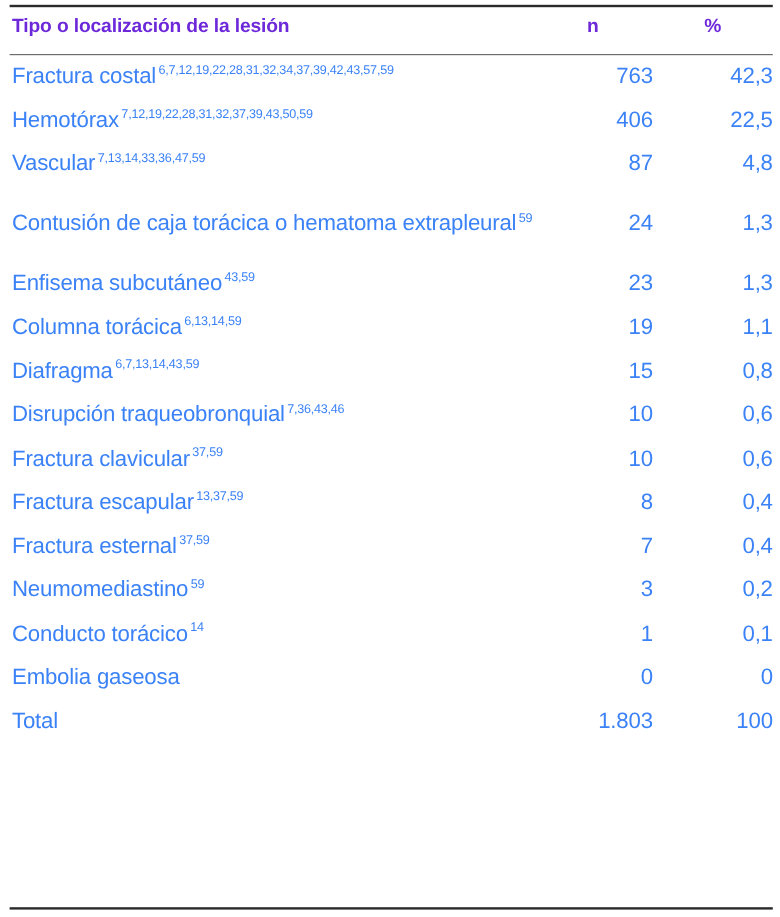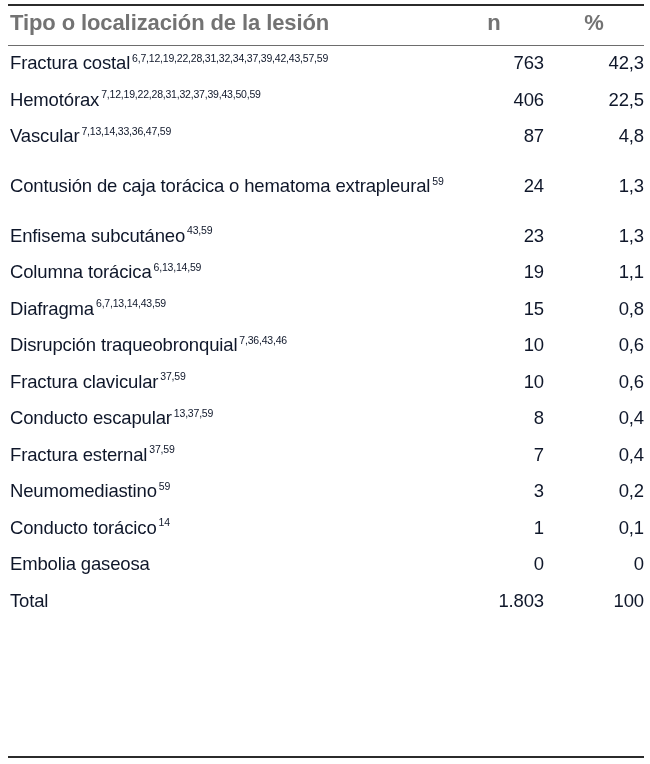--- a/index.html
+++ b/index.html
@@ -57,37 +57,37 @@
     position: absolute;
     left: 8px;
     right: 6px;
     top: 756px;
     height: 2px;
     background: #2b2b2b;
   }
 
   
   thead th {
-    font-size: 22px;
+    font-size: 16px;
     font-weight: bold;
-    color: #737373;
+    color: #6d28d9;
     padding: 0;
     height: 45px;
     vertical-align: middle;
     letter-spacing: -0.1px;
   }
   th.th-label { text-align: left; padding-left: 2px; }
   th.th-n     { text-align: center; }
   th.th-pct   { text-align: center; }
 
   
   tbody td {
     font-size: 18.5px;
     font-weight: normal;
-    color: #0f172a;
+    color: #3b82f6;
     padding: 0;
     vertical-align: middle;
     letter-spacing: -0.15px;
   }
   tbody tr { height: 36.5px; }
   tbody tr.tall { height: 63px; }
 
   td.td-label {
     text-align: left;
     padding-left: 2px;
@@ -170,21 +170,21 @@
           <td class="td-label"><span class="label-text">Disrupción traqueobronquial</span><sup class="refs">7,36,43,46</sup></td>
           <td class="td-n">10</td>
           <td class="td-pct">0,6</td>
         </tr>
         <tr>
           <td class="td-label"><span class="label-text">Fractura clavicular</span><sup class="refs">37,59</sup></td>
           <td class="td-n">10</td>
           <td class="td-pct">0,6</td>
         </tr>
         <tr>
-          <td class="td-label"><span class="label-text">Conducto escapular</span><sup class="refs">13,37,59</sup></td>
+          <td class="td-label"><span class="label-text">Fractura escapular</span><sup class="refs">13,37,59</sup></td>
           <td class="td-n">8</td>
           <td class="td-pct">0,4</td>
         </tr>
         <tr>
           <td class="td-label"><span class="label-text">Fractura esternal</span><sup class="refs">37,59</sup></td>
           <td class="td-n">7</td>
           <td class="td-pct">0,4</td>
         </tr>
         <tr>
           <td class="td-label"><span class="label-text">Neumomediastino</span><sup class="refs">59</sup></td>

